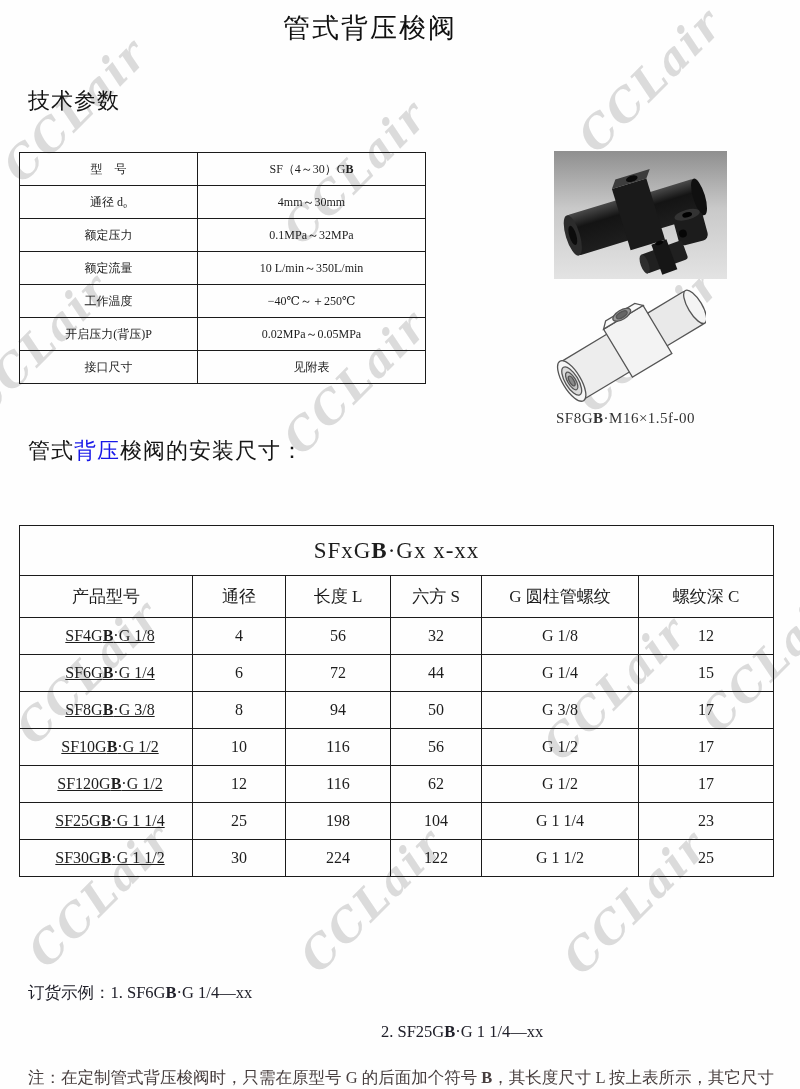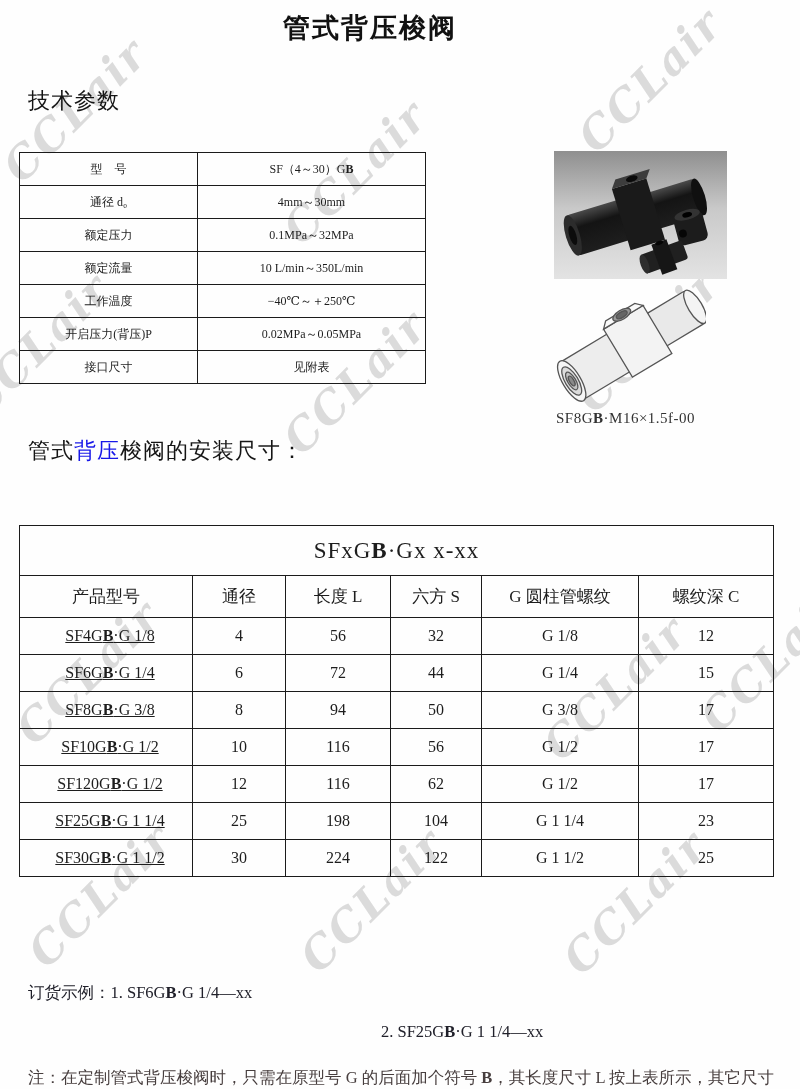--- a/index.html
+++ b/index.html
@@ -14,21 +14,21 @@
     font-family:"DejaVu Serif","Liberation Serif",serif;
     font-weight:bold;font-style:italic;
     font-size:44px;letter-spacing:2px;color:#c7c7c7;opacity:.62;
     transform:translate(-50%,-50%) rotate(-45deg);
     white-space:nowrap;pointer-events:none;
   }
   .layer{position:absolute;z-index:2;}
   .doc-title{
     top:10px;left:0;width:740px;text-align:center;
     font-family:"Liberation Sans","DejaVu Sans",sans-serif;
-    font-weight:bold;font-size:27px;letter-spacing:2px;color:#111;
+    font-weight:normal;font-size:27px;letter-spacing:2px;color:#111;
   }
   .h2{
     font-family:"Liberation Sans","DejaVu Sans",sans-serif;
     font-weight:normal;font-size:22px;letter-spacing:1px;color:#151515;
   }
   .tech-heading{top:86px;left:28px;}
   .install-heading{top:436px;left:28px;text-align:right;}
   .blue{color:#1717e8;}
   
   table.spec{

